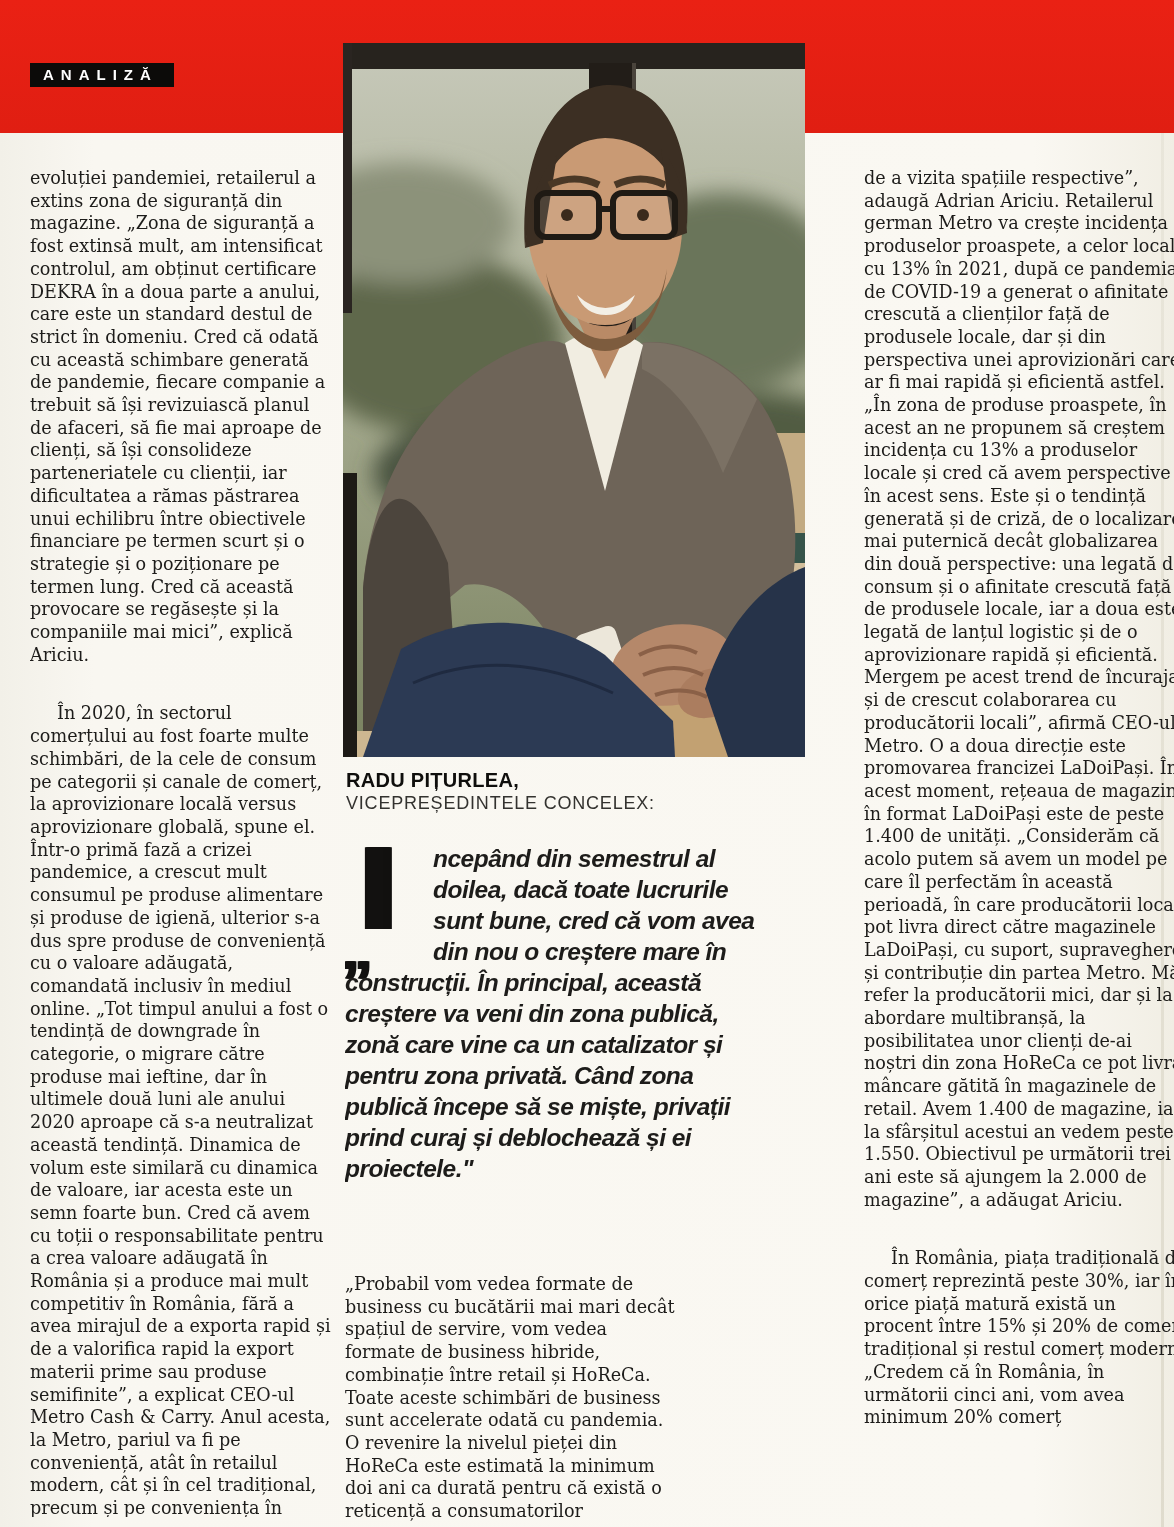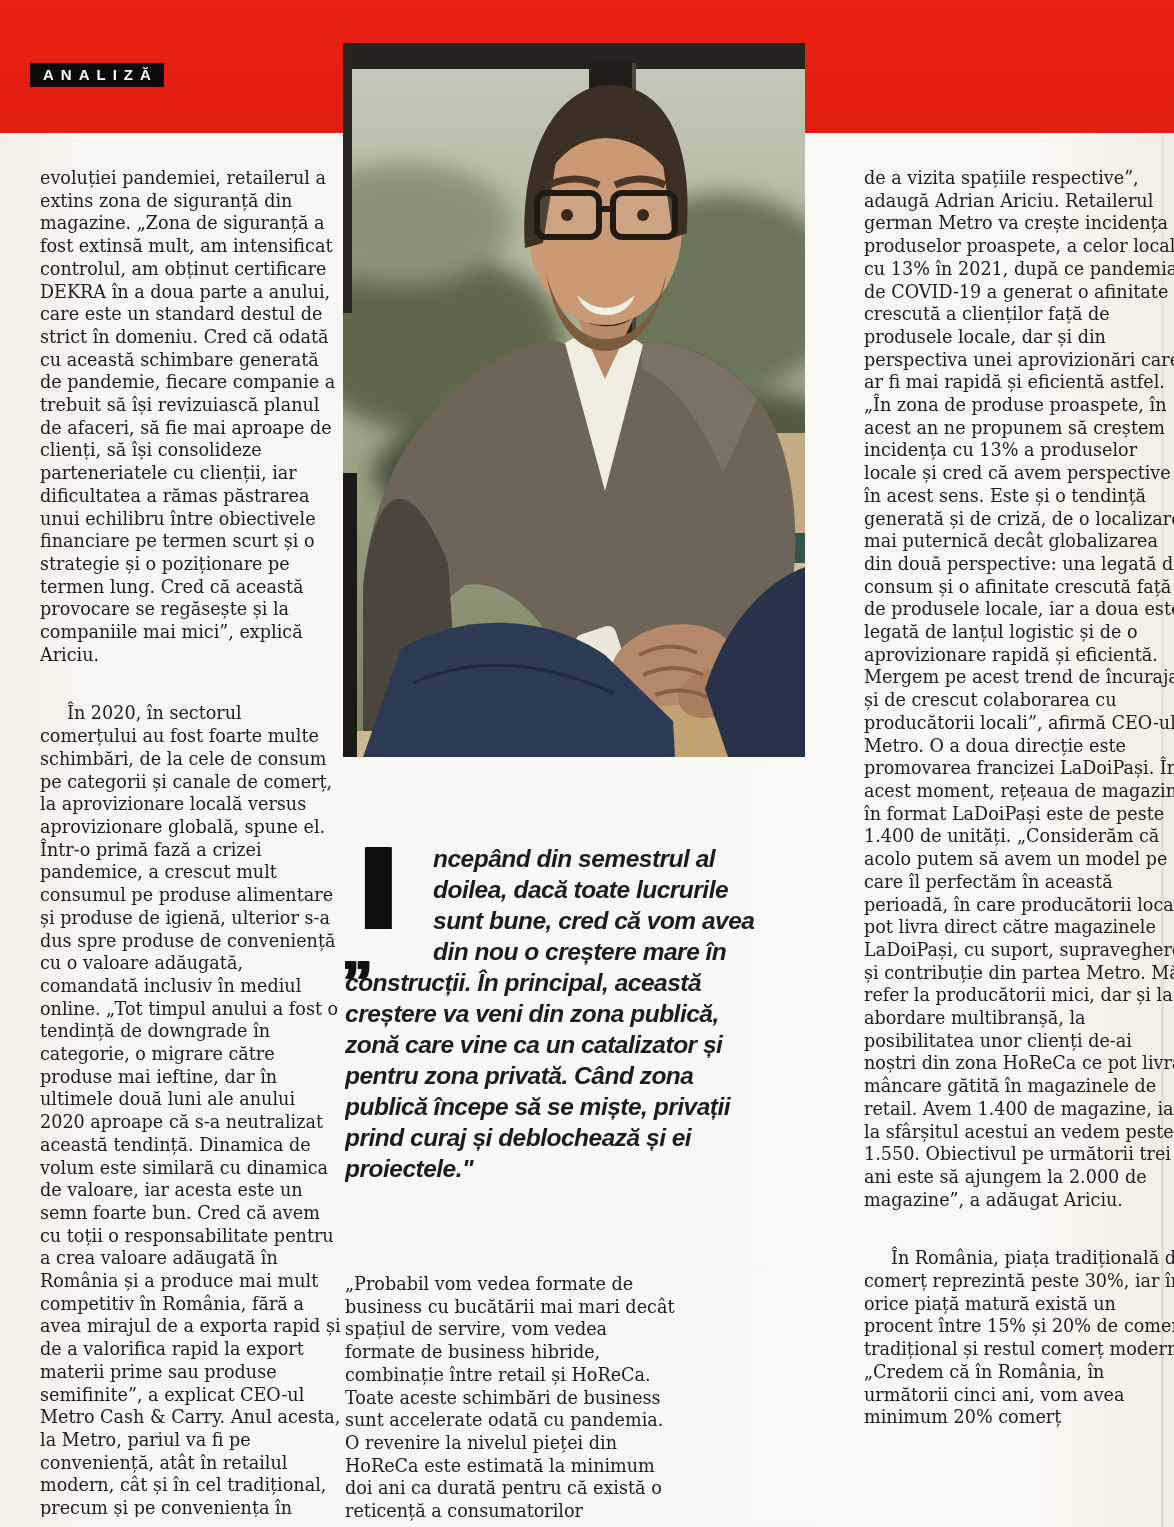--- a/index.html
+++ b/index.html
@@ -5,32 +5,32 @@
   html,body{margin:0;padding:0;background:#dedbd2;}
   .page{
     position:relative; width:1174px; height:1527px; overflow:hidden;
     background:linear-gradient(90deg,#f2f0e8 0%, #f9f7f1 8%, #faf8f2 88%, #f1eee4 100%);
     font-family:"DejaVu Serif", serif; color:#1d1c1a;
   }
   .band{position:absolute;left:0;top:0;width:1174px;height:133px;background:linear-gradient(180deg,#ea2114,#e01e12);}
   .badge{
     position:absolute;left:30px;top:63px;background:#0c0b09;color:#ffffff;
     font-family:"Liberation Sans",sans-serif;font-weight:bold;font-size:15px;
-    letter-spacing:7px;padding:4px 6px 5px 13px;line-height:1;
+    letter-spacing:7px;padding:4px 16px 5px 13px;line-height:1;
   }
   .page-edge{position:absolute;left:1161px;top:133px;width:3px;height:1394px;
     background:linear-gradient(180deg,#e7e4d8,#dcd8c9);opacity:.85;}
 
   .photo{position:absolute;left:343px;top:43px;width:462px;height:714px;background:#8d9377;}
   .photo svg{display:block;}
 
   .col{position:absolute;font-size:17.6px;line-height:22.7px;overflow:hidden;}
   .col p{margin:0;}
   .col p + p{text-indent:27px;margin-top:36px;}
-  .col-left{left:40px;top:167px;width:304px;height:1350px;}
+  .col-left{left:30px;top:167px;width:304px;height:1350px;}
   .col-right{left:864px;top:167px;width:325px;height:1350px;}
   .col-mid{left:345px;top:1273px;width:334px;height:282px;}
 
   .caption{position:absolute;left:346px;top:769px;font-family:"Liberation Sans",sans-serif;}
   .caption .name{font-weight:bold;font-size:20px;letter-spacing:.3px;color:#0f0e0c;line-height:1.15;}
   .caption .role{font-size:18px;color:#33322f;letter-spacing:.8px;line-height:1.25;}
 
   .quote{
     position:absolute;left:345px;top:843px;width:430px;height:345px;
     font-family:"Liberation Sans",sans-serif;font-style:italic;font-weight:bold;
@@ -124,20 +124,24 @@
         <rect x="0" y="430" width="14" height="284" fill="#1d1a16"></rect>
       </g>
     </svg>
   </div>
 
   <div class="col col-left">
     <p>evoluției pandemiei, retailerul a extins zona de siguranță din magazine. „Zona de siguranță a fost extinsă mult, am intensificat controlul, am obținut certificare DEKRA în a doua parte a anului, care este un standard destul de strict în domeniu. Cred că odată cu această schimbare generată de pandemie, fiecare companie a trebuit să își revizuiască planul de afaceri, să fie mai aproape de clienți, să își consolideze parteneriatele cu clienții, iar dificultatea a rămas păstrarea unui echilibru între obiectivele financiare pe termen scurt și o strategie și o poziționare pe termen lung. Cred că această provocare se regăsește și la companiile mai mici”, explică Ariciu.</p>
     <p>În 2020, în sectorul comerțului au fost foarte multe schimbări, de la cele de consum pe categorii și canale de comerț, la aprovizionare locală versus aprovizionare globală, spune el. Într-o primă fază a crizei pandemice, a crescut mult consumul pe produse alimentare și produse de igienă, ulterior s-a dus spre produse de conveniență cu o valoare adăugată, comandată inclusiv în mediul online. „Tot timpul anului a fost o tendință de downgrade în categorie, o migrare către produse mai ieftine, dar în ultimele două luni ale anului 2020 aproape că s-a neutralizat această tendință. Dinamica de volum este similară cu dinamica de valoare, iar acesta este un semn foarte bun. Cred că avem cu toții o responsabilitate pentru a crea valoare adăugată în România și a produce mai mult competitiv în România, fără a avea mirajul de a exporta rapid și de a valorifica rapid la export materii prime sau produse semifinite”, a explicat CEO-ul Metro Cash &amp; Carry. Anul acesta, la Metro, pariul va fi pe conveniență, atât în retailul modern, cât și în cel tradițional, precum și pe conveniența în ospitalitate, în bucătărie.</p>
   </div>
 
+  <div class="caption">
+    <div class="name">RADU PIȚURLEA,</div>
+    <div class="role">VICEPREȘEDINTELE CONCELEX:</div>
+  </div>
 
   <div class="quote">
     <span class="dropcap-box">
       <span class="dropcap">Î</span>
       <span class="open-quote">„</span>
     </span><span>ncepând din semestrul al doilea, dacă toate lucrurile sunt bune, cred că vom avea din nou o creștere mare în construcții. În principal, această creștere va veni din zona publică, zonă care vine ca un catalizator și pentru zona privată. Când zona publică începe să se miște, privații prind curaj și deblochează și ei proiectele."</span>
   </div>
 
   <div class="col col-mid">
     <p>„Probabil vom vedea formate de business cu bucătării mai mari decât spațiul de servire, vom vedea formate de business hibride, combinație între retail și HoReCa. Toate aceste schimbări de business sunt accelerate odată cu pandemia. O revenire la nivelul pieței din HoReCa este estimată la minimum doi ani ca durată pentru că există o reticență a consumatorilor</p>

